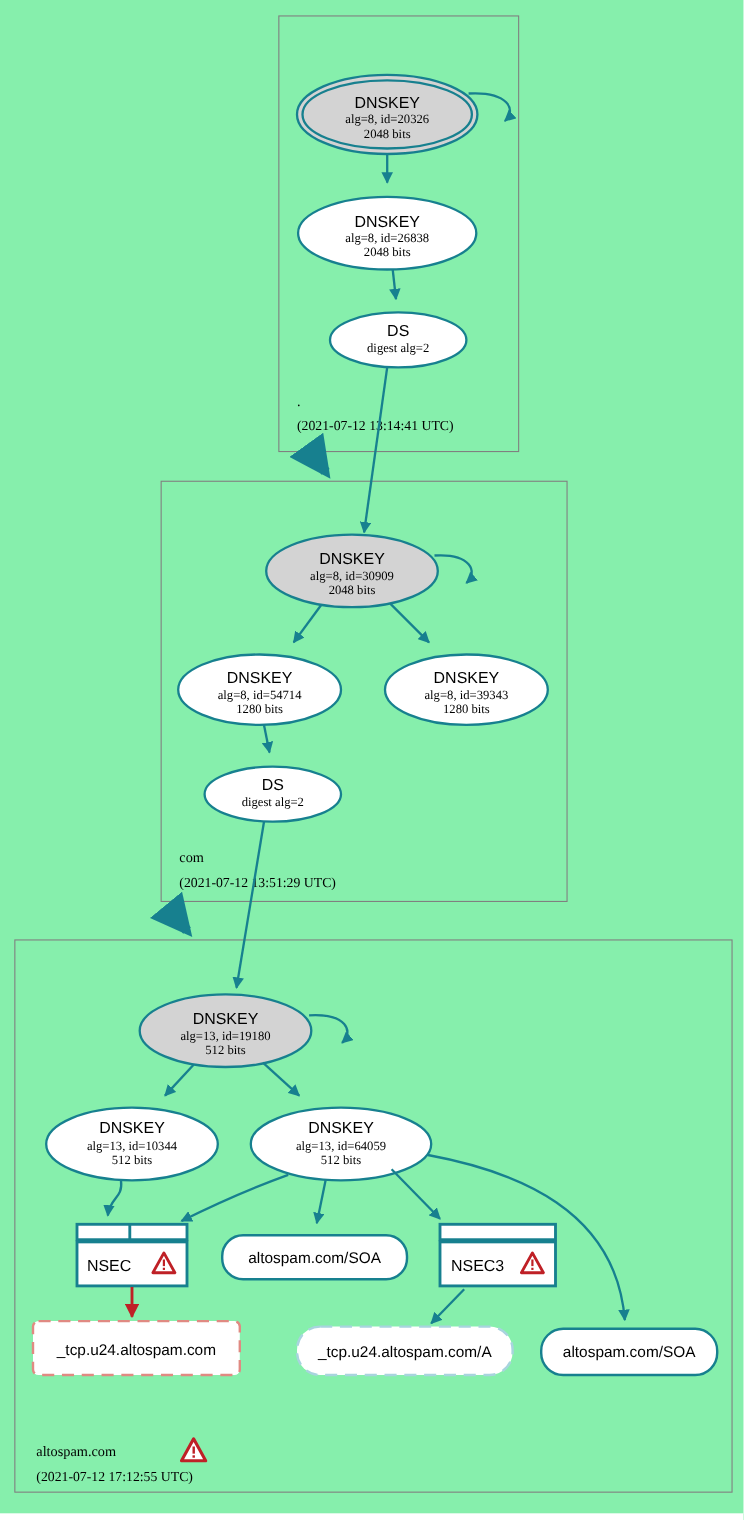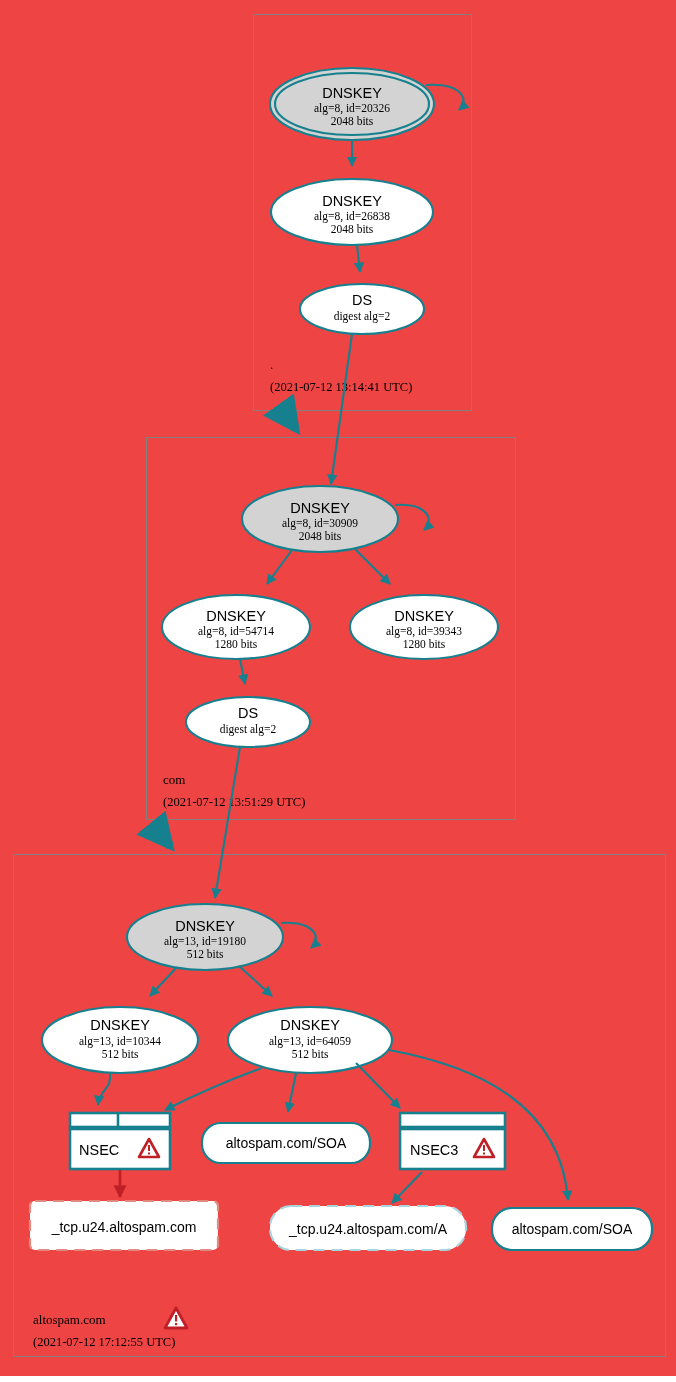--- a/index.html
+++ b/index.html
@@ -4,21 +4,21 @@
 <style>
   html, body {
     margin: 0;
     padding: 0;
     background: #ffffff;
   }
   #canvas {
     position: relative;
     width: 676px;
     height: 1376px;
-    background: #ef4444;
+    background: #86efac;
     font-family: "Liberation Sans", sans-serif;
     overflow: hidden;
   }
   svg.layer {
     position: absolute;
     left: 0;
     top: 0;
     width: 676px;
     height: 1382px;
   }

